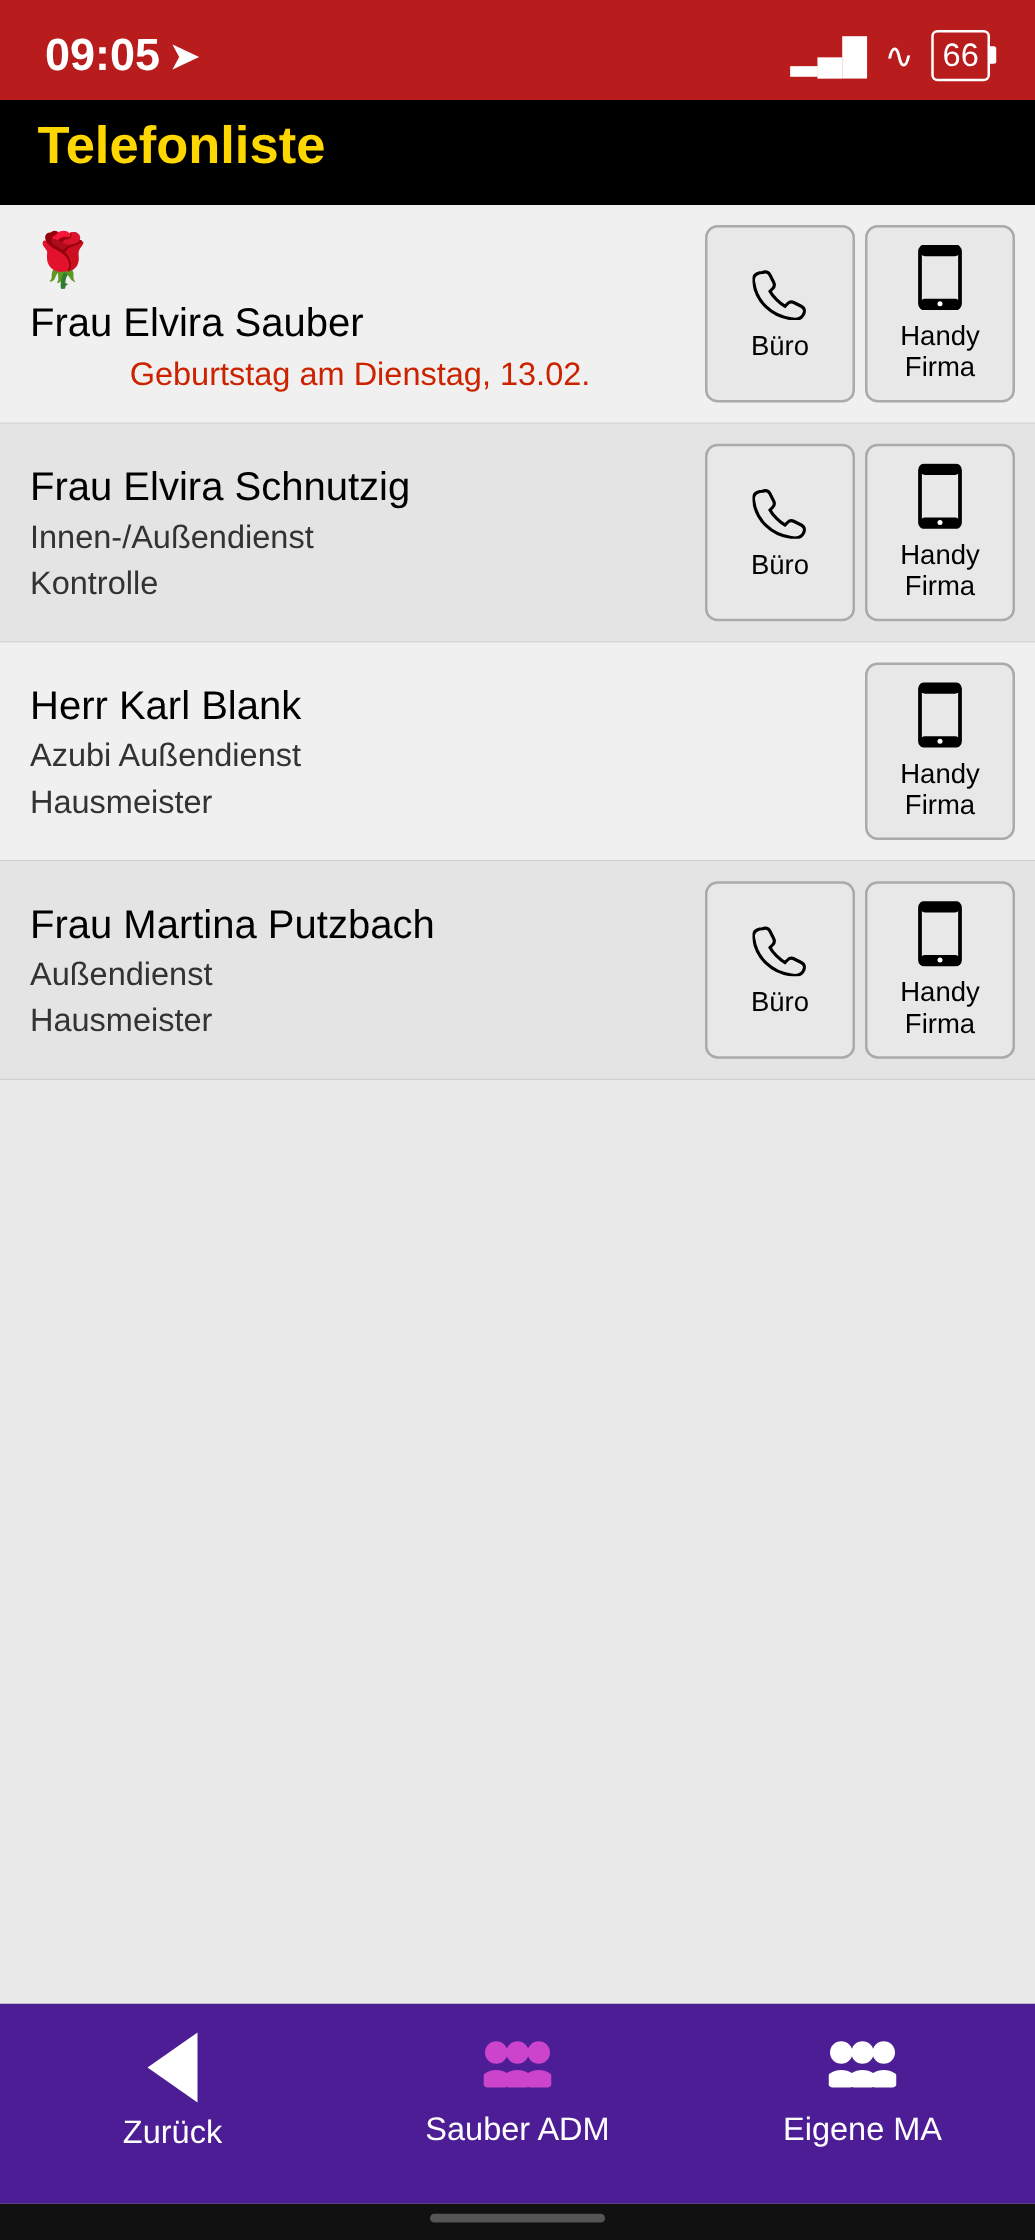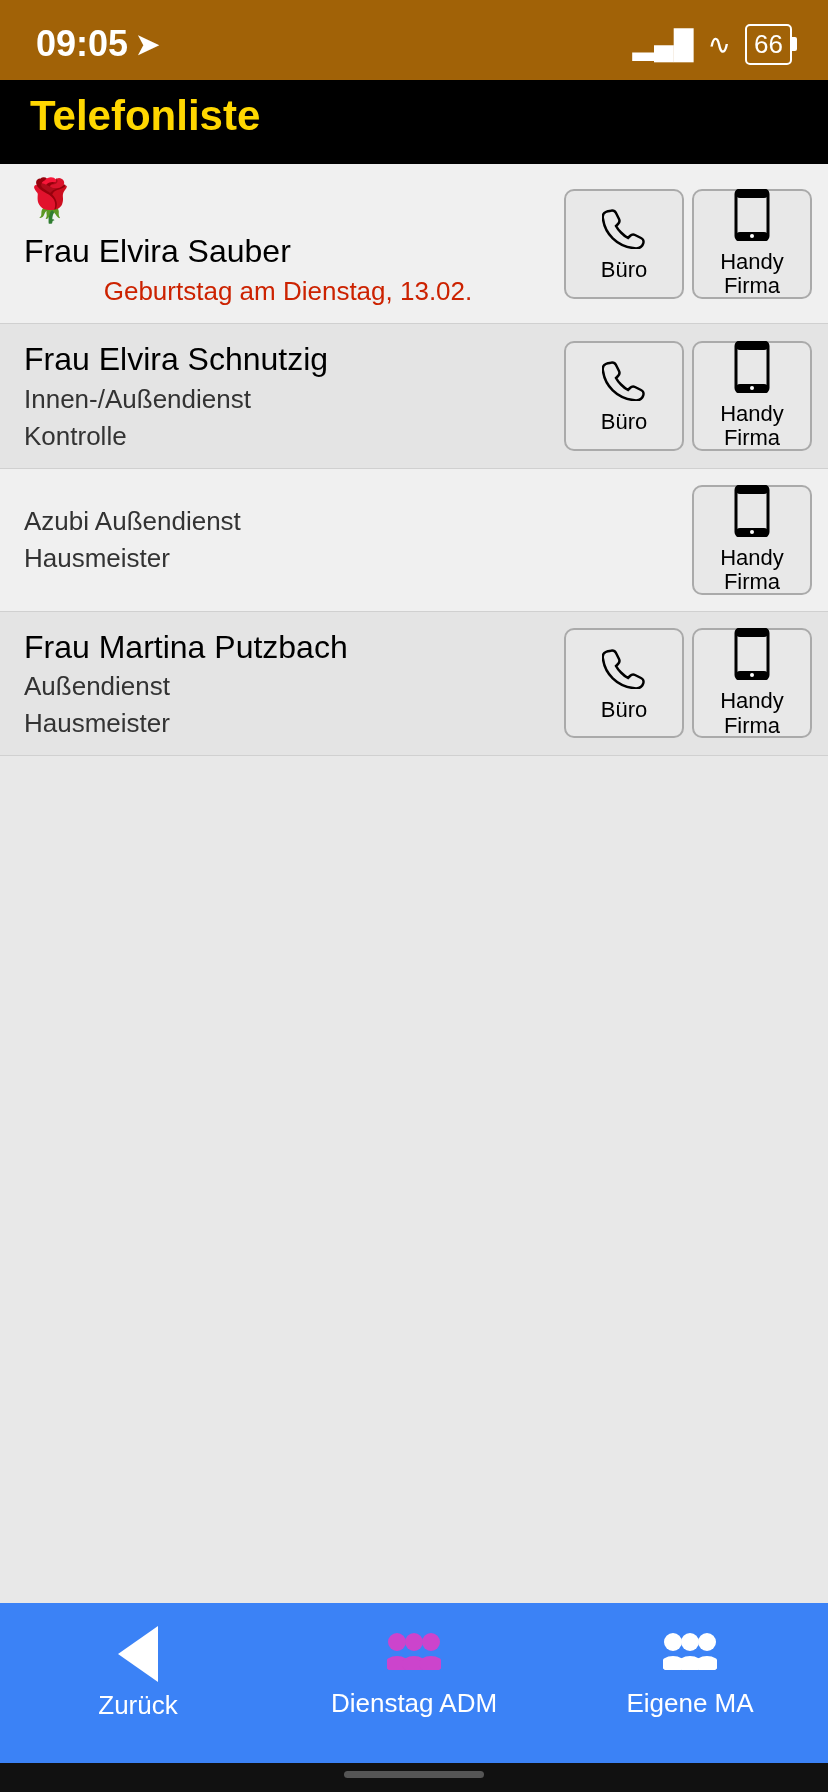--- a/index.html
+++ b/index.html
@@ -8,21 +8,21 @@
       width: 828px;
       min-height: 1792px;
       background: #e8e8e8;
       font-family: -apple-system, 'Helvetica Neue', Arial, sans-serif;
       display: flex;
       flex-direction: column;
     }
 
     
     .status-bar {
-      background: #a16207;
+      background: #b91c1c;
       color: #fff;
       display: flex;
       justify-content: space-between;
       align-items: center;
       padding: 18px 36px 10px 36px;
       height: 80px;
       flex-shrink: 0;
     }
     .status-time {
       font-size: 36px;
@@ -129,41 +129,41 @@
 
     
     .action-buttons {
       display: flex;
       gap: 8px;
       flex-shrink: 0;
       margin-left: 12px;
     }
     .action-btn {
       width: 120px;
-      height: 110px;
+      height: 142px;
       border: 2px solid #aaa;
       border-radius: 10px;
       background: #e8e8e8;
       display: flex;
       flex-direction: column;
       align-items: center;
       justify-content: center;
       gap: 6px;
       cursor: pointer;
     }
     .btn-label {
       font-size: 22px;
       color: #000;
       line-height: 1.1;
       text-align: center;
     }
 
     
     .tab-bar {
-      background: #3b82f6;
+      background: #4c1d95;
       display: flex;
       justify-content: flex-end;
       align-items: center;
       height: 160px;
       padding: 10px 0 30px 0;
       flex-shrink: 0;
     }
     .tab-item {
       display: flex;
       flex-direction: column;
@@ -289,20 +289,21 @@
             <circle cx="18" cy="47" r="2" fill="#fff"></circle>
           </svg>
         </span>
         <span class="btn-label">Handy<br>Firma</span>
       </button>
     </div>
   </div>
 
   <div class="contact-row">
     <div class="contact-info">
+      <div class="contact-name">Herr Karl Blank</div>
       <div class="contact-dept">Azubi Außendienst</div>
       <div class="contact-sub">Hausmeister</div>
     </div>
     <div class="action-buttons">
       <button class="action-btn">
         <span>
           <svg width="36" height="52" viewBox="0 0 36 52">
             <rect x="2" y="1" width="32" height="50" rx="4" ry="4" stroke="#000" stroke-width="3" fill="none"></rect>
             <rect x="2" y="1" width="32" height="8" rx="4" ry="4" fill="#000"></rect>
             <rect x="2" y="43" width="32" height="8" rx="4" ry="4" fill="#000"></rect>
@@ -354,21 +355,21 @@
     <span class="tab-icon-purple">
       <svg width="54" height="42" viewBox="0 0 54 42" fill="#cc44cc">
         <circle cx="10" cy="14" r="9"></circle>
         <circle cx="27" cy="14" r="9"></circle>
         <circle cx="44" cy="14" r="9"></circle>
         <ellipse cx="10" cy="36" rx="12" ry="8"></ellipse>
         <ellipse cx="27" cy="36" rx="12" ry="8"></ellipse>
         <ellipse cx="44" cy="36" rx="12" ry="8"></ellipse>
       </svg>
     </span>
-    <span class="tab-label">Dienstag ADM</span>
+    <span class="tab-label">Sauber ADM</span>
   </div>
   <div class="tab-item">
     <span class="tab-icon">
       <svg width="54" height="42" viewBox="0 0 54 42" fill="#fff">
         <circle cx="10" cy="14" r="9"></circle>
         <circle cx="27" cy="14" r="9"></circle>
         <circle cx="44" cy="14" r="9"></circle>
         <ellipse cx="10" cy="36" rx="12" ry="8"></ellipse>
         <ellipse cx="27" cy="36" rx="12" ry="8"></ellipse>
         <ellipse cx="44" cy="36" rx="12" ry="8"></ellipse>

